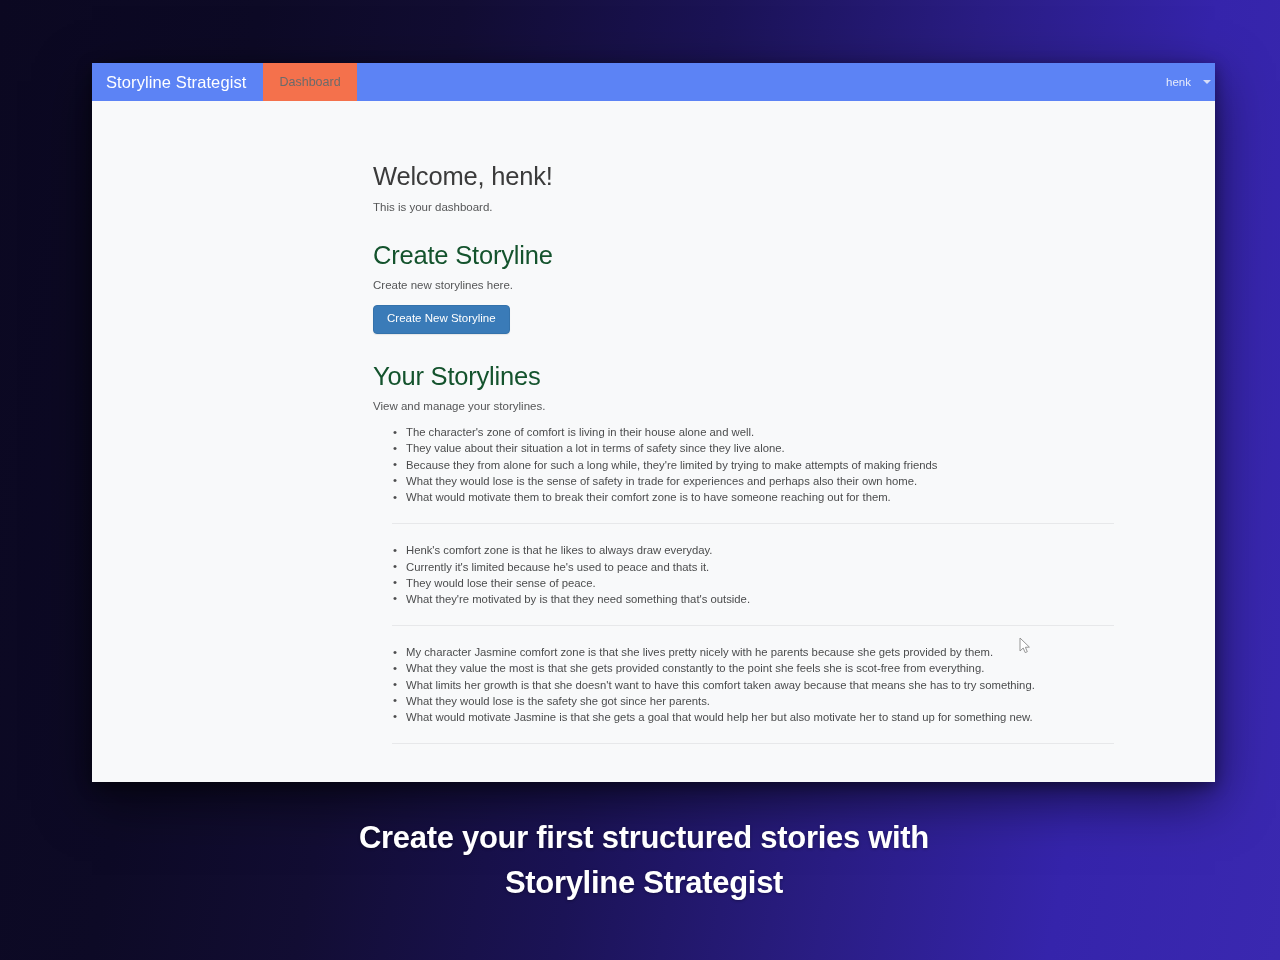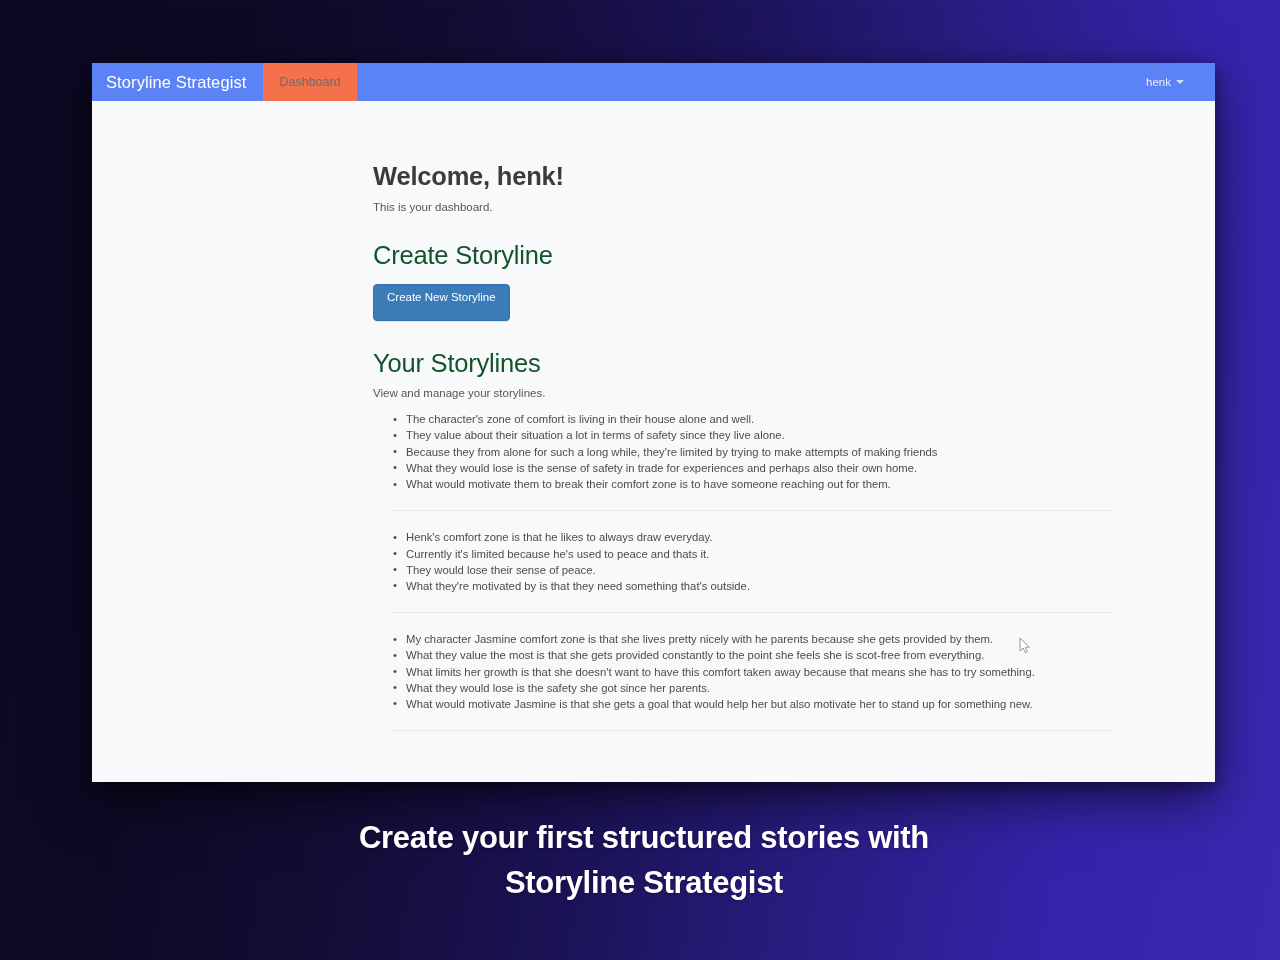--- a/index.html
+++ b/index.html
@@ -58,22 +58,22 @@
     padding: 0 16px;
     background: #f4714c;
     color: #6b6b6b;
     font-size: 12.5px;
     white-space: nowrap;
   }
   .nav-right {
     margin-left: auto;
     display: flex;
     align-items: center;
-    padding-right: 31px;
-    gap: 5px;
+    padding-right: 4px;
+    gap: 12px;
     color: #e8ecfb;
     font-size: 11.5px;
   }
   .caret {
     width: 0; height: 0;
     border-left: 4px solid transparent;
     border-right: 4px solid transparent;
     border-top: 4px solid #d6ddf8;
     display: inline-block;
   }
@@ -82,21 +82,21 @@
   .content {
     padding: 60px 0 0 0;
   }
   .container {
     margin-left: 281px;
     margin-right: 100px;
   }
 
   h1.page-title {
     font-size: 25.5px;
-    font-weight: 700;
+    font-weight: 400;
     color: #3b3b3b;
     letter-spacing: -0.2px;
     line-height: 1.2;
   }
   h2.section-title {
     font-size: 25.5px;
     font-weight: 400;
     color: #14532d;
     letter-spacing: -0.2px;
     line-height: 1.2;
@@ -109,21 +109,21 @@
 
   .spacer-lg { height: 27px; }
   .spacer-md { height: 14px; }
 
   .btn {
     display: inline-block;
     background: #3a7bb8;
     color: #ffffff;
     border: 1px solid #3472ab;
     border-radius: 4px;
-    padding: 7px 13px 16px 13px;
+    padding: 7px 13px 8px 13px;
     font-size: 11.5px;
     font-family: "Liberation Sans", sans-serif;
     cursor: pointer;
     line-height: 1;
     box-shadow: 0 1px 1px rgba(0,0,0,0.08);
   }
 
   .storyline-group {
     margin-top: 12px;
   }
@@ -194,20 +194,21 @@
 
   <div class="content">
     <div class="container">
 
       <h1 class="page-title">Welcome, henk!</h1>
       <p class="lead">This is your dashboard.</p>
 
       <div class="spacer-lg"></div>
 
       <h2 class="section-title">Create Storyline</h2>
+      <p class="lead">Create new storylines here.</p>
 
       <div class="spacer-md"></div>
 
       <button class="btn">Create New Storyline</button>
 
       <div class="spacer-lg"></div>
 
       <h2 class="section-title">Your Storylines</h2>
       <p class="lead">View and manage your storylines.</p>
 

